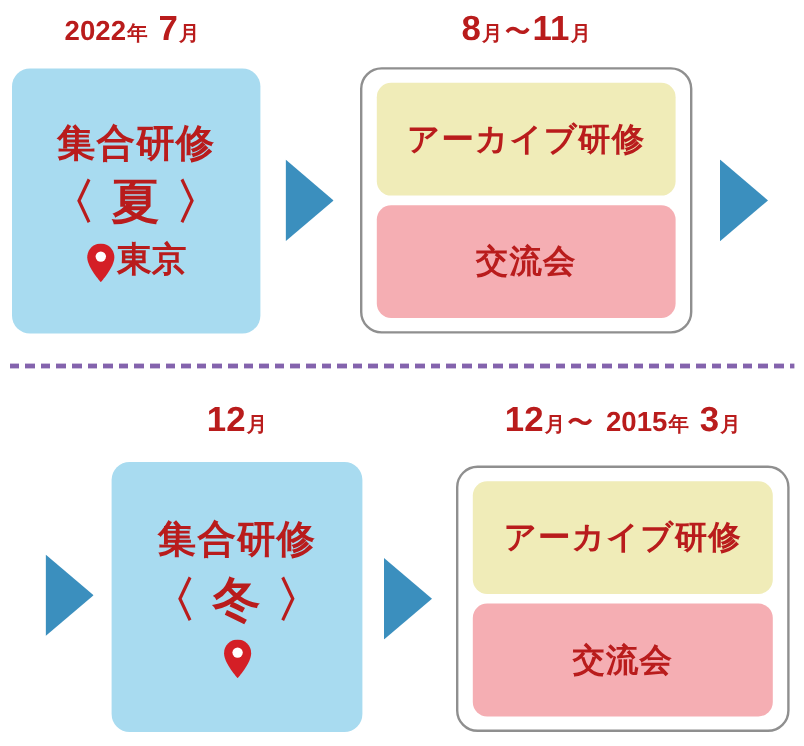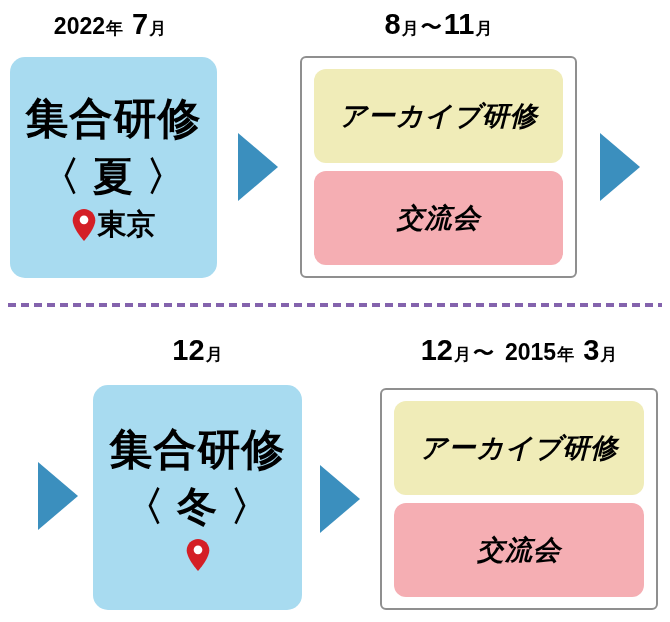--- a/index.html
+++ b/index.html
@@ -1,46 +1,46 @@
 <!DOCTYPE html>
 <html><head>
 <meta charset="utf-8">
 <style>
   html,body{margin:0;padding:0;background:#ffffff;}
   .canvas{
     position:relative;width:670px;height:622px;background:#ffffff;overflow:hidden;
     font-family:"Liberation Sans","DejaVu Sans",sans-serif;
-    font-weight:bold;color:#000000;
+    font-weight:bold;color:#b91c1c;
   }
   
   .date-header{
     position:absolute;display:flex;align-items:baseline;justify-content:center;
     white-space:nowrap;line-height:1.05;
   }
   .n-lg{font-size:29px;}
   .n-md{font-size:23px;}
   .n-sm{font-size:17px;padding-left:1px;}
   .tilde{font-size:21px;padding:0 2px;}
   .dh-gap{display:inline-block;width:9px;}
 
   
   .bluebox{
     position:absolute;background:#a8dbf0;border-radius:15px;
     display:flex;flex-direction:column;align-items:center;justify-content:center;
     gap:7px;text-align:center;
   }
-  .bb-title{font-size:43px;letter-spacing:1px;line-height:1.2;}
+  .bb-title{font-size:32px;letter-spacing:1px;line-height:1.2;}
   .bb-season{font-size:40px;letter-spacing:1px;line-height:1.2;}
-  .bb-loc{font-size:29px;display:flex;align-items:flex-start;gap:2px;line-height:1.2;}
+  .bb-loc{font-size:29px;display:flex;align-items:flex-end;gap:2px;line-height:1.2;}
   .pin{width:24px;height:32px;flex:0 0 auto;margin-top:2px;}
 
   
   .whitebox{
-    position:absolute;background:#ffffff;border:2px solid #8f8f8f;border-radius:6px;
-    box-sizing:border-box;display:flex;flex-direction:column;gap:8px;padding:11px 12px;font-style:italic;
+    position:absolute;background:#ffffff;border:2px solid #8f8f8f;border-radius:18px;
+    box-sizing:border-box;display:flex;flex-direction:column;gap:8px;padding:11px 12px;
   }
   .sub-item{
     flex:1 1 0;border-radius:12px;display:flex;align-items:center;justify-content:center;
     font-size:27px;letter-spacing:1px;
   }
   .sub-yellow{background:#f0ecb8;}
   .sub-pink{background:#f5aeb3;}
 
   
   .arrow{position:absolute;width:40px;height:68px;}

